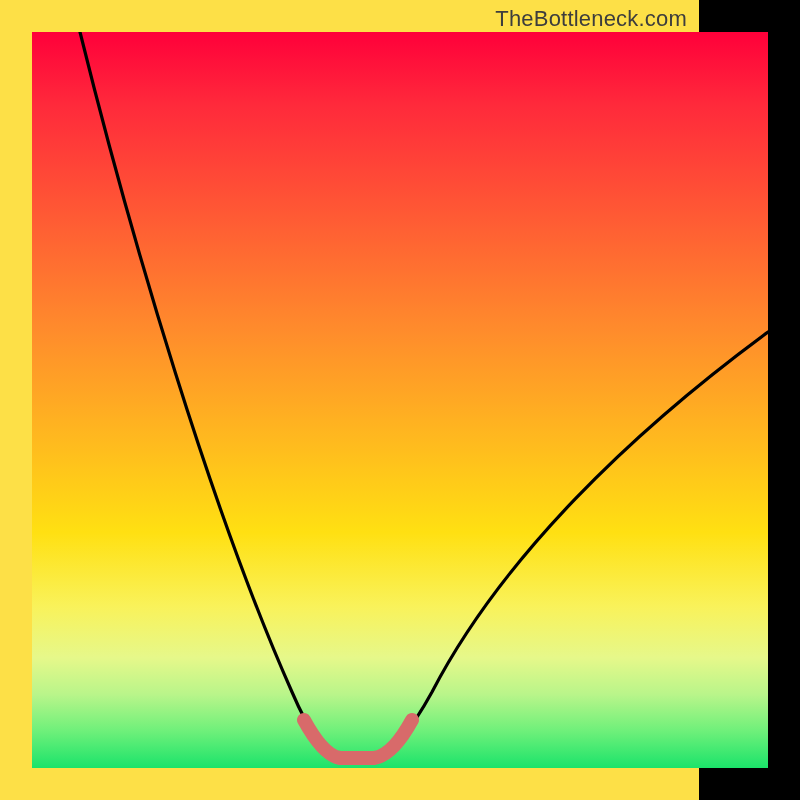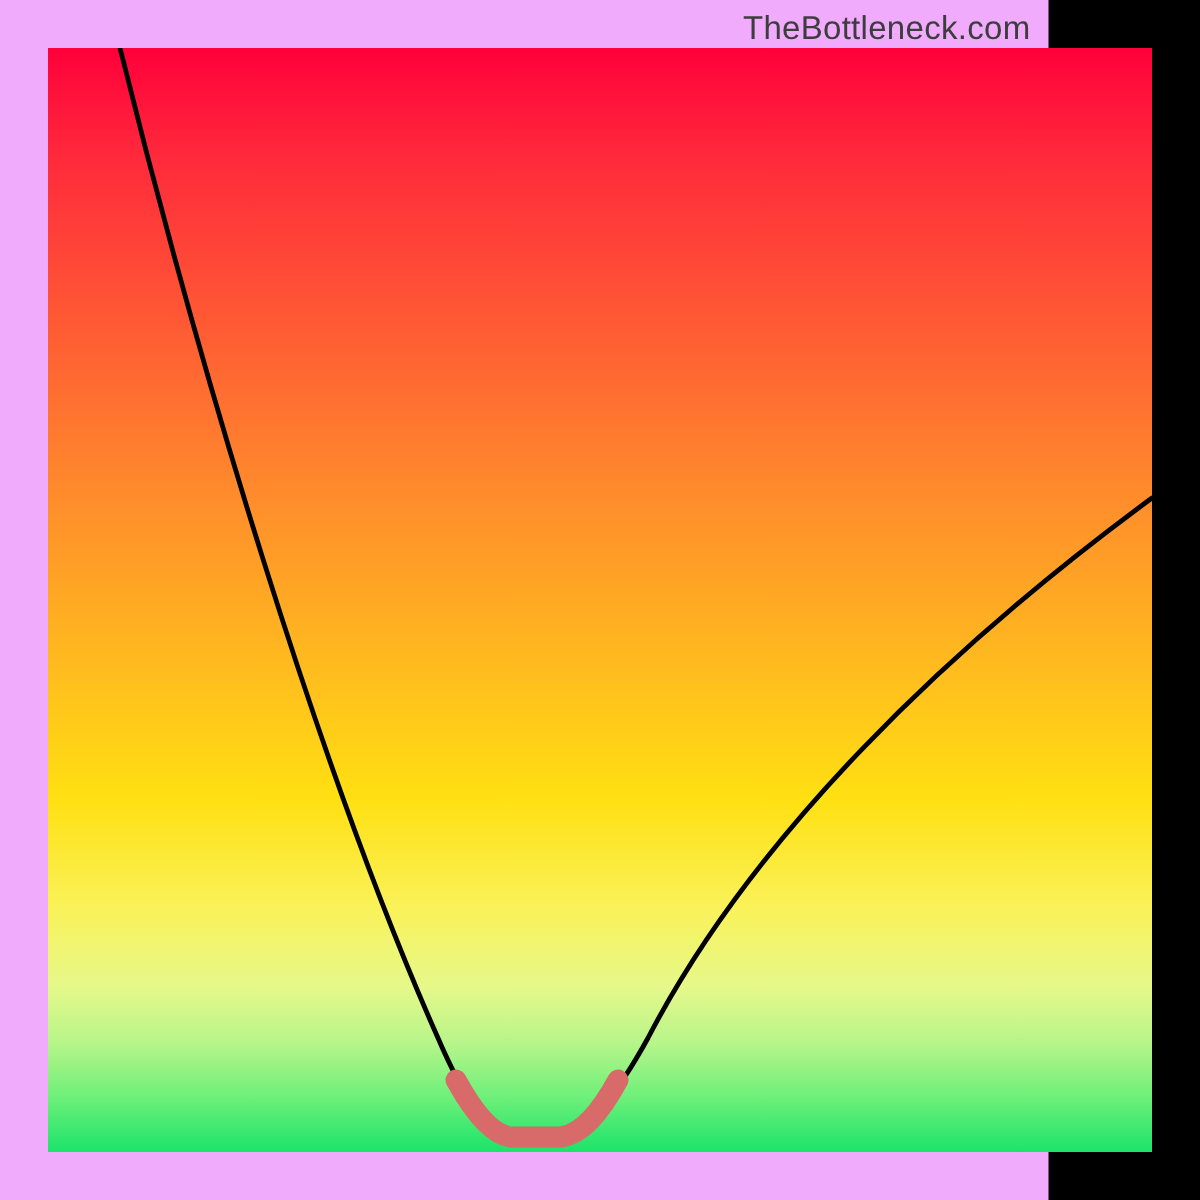--- a/index.html
+++ b/index.html
@@ -8,21 +8,21 @@
     width: 800px;
     height: 800px;
     background: #000;
     overflow: hidden;
     font-family: Arial, Helvetica, sans-serif;
   }
   .frame {
     position: relative;
     width: 699px;
     height: 800px;
-    background: #f0abfc;
+    background: #fde047;
   }
   .plot {
     position: absolute;
     left: 32px;
     top: 32px;
     width: 736px;
     height: 736px;
     
     background: linear-gradient(to bottom,
       #ff003a 0%,

